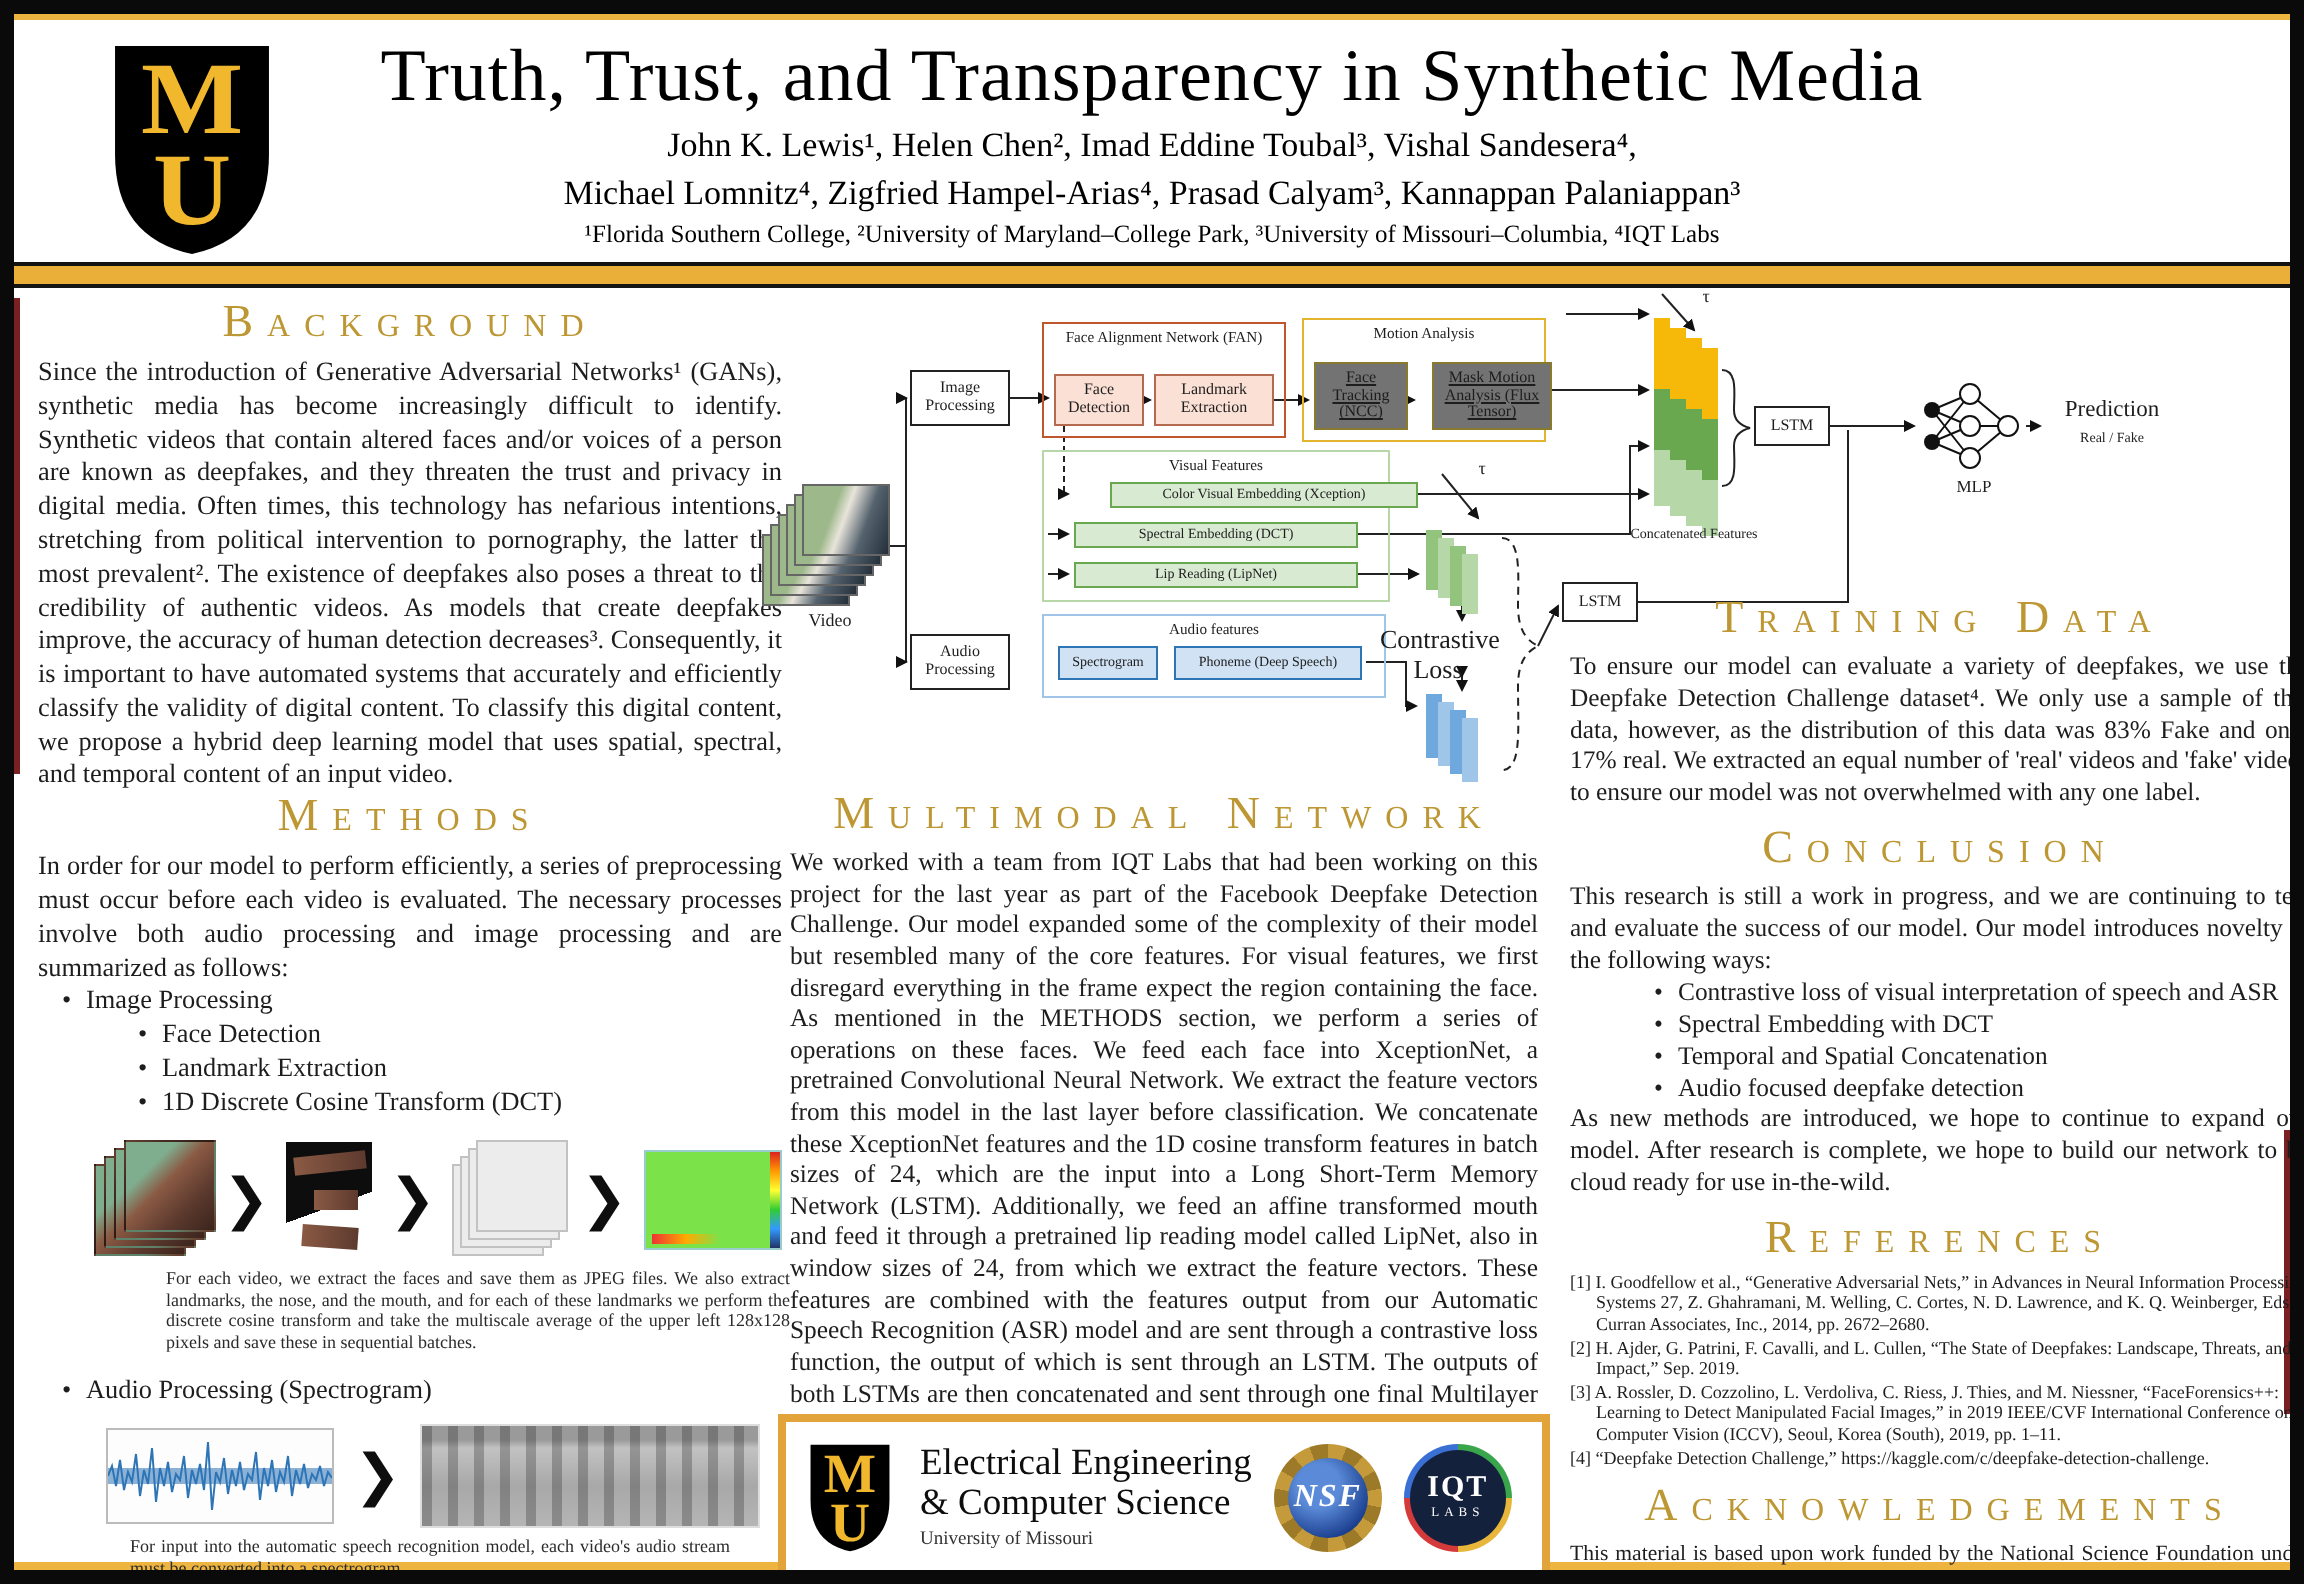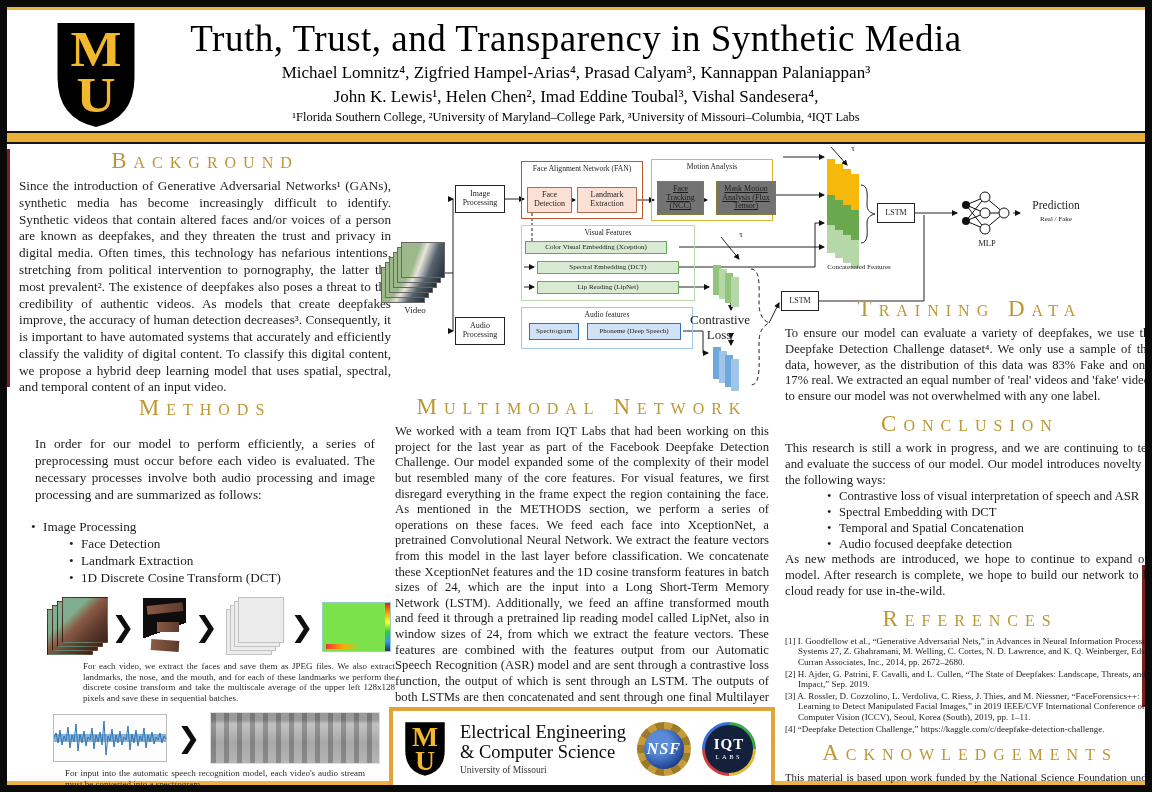--- a/index.html
+++ b/index.html
@@ -118,32 +118,32 @@
 
   <div class="header">
     <div class="mu-shield shield-big">
       <svg viewBox="0 0 90 100" width="118" height="104">
         <path d="M8 0 H82 V52 Q82 92 45 100 Q8 92 8 52 Z" fill="#000"></path>
         <text x="45" y="44" font-size="52" font-weight="bold" fill="#f1b82d" text-anchor="middle" font-family="Liberation Serif, serif" transform="scale(1,0.95)">M</text>
         <text x="45" y="90" font-size="52" font-weight="bold" fill="#f1b82d" text-anchor="middle" font-family="Liberation Serif, serif" transform="scale(1,0.95)">U</text>
       </svg>
     </div>
     <h1 class="title">Truth, Trust, and Transparency in Synthetic Media</h1>
+    <div class="authors">John K. Lewis¹, Helen Chen², Imad Eddine Toubal³, Vishal Sandesera⁴,</div>
     <div class="authors">Michael Lomnitz⁴, Zigfried Hampel-Arias⁴, Prasad Calyam³, Kannappan Palaniappan³</div>
-    <div class="authors">John K. Lewis¹, Helen Chen², Imad Eddine Toubal³, Vishal Sandesera⁴,</div>
     <div class="affils">¹Florida Southern College, ²University of Maryland–College Park, ³University of Missouri–Columbia, ⁴IQT Labs</div>
   </div>
   <div class="divider"></div>
 
   <section class="col-left">
     <h2 class="sec-h">Background</h2>
     <p class="body-txt" style="margin:0">Since the introduction of Generative Adversarial Networks¹ (GANs), synthetic media has become increasingly difficult to identify. Synthetic videos that contain altered faces and/or voices of a person are known as deepfakes, and they threaten the trust and privacy in digital media. Often times, this technology has nefarious intentions, stretching from political intervention to pornography, the latter the most prevalent². The existence of deepfakes also poses a threat to the credibility of authentic videos. As models that create deepfakes improve, the accuracy of human detection decreases³. Consequently, it is important to have automated systems that accurately and efficiently classify the validity of digital content. To classify this digital content, we propose a hybrid deep learning model that uses spatial, spectral, and temporal content of an input video.</p>
 
     <h2 class="sec-h" style="">Methods</h2>
-    <p class="body-txt" style="margin:16px">In order for our model to perform efficiently, a series of preprocessing must occur before each video is evaluated. The necessary processes involve both audio processing and image processing and are summarized as follows:</p>
+    <p class="body-txt" style="margin:0">In order for our model to perform efficiently, a series of preprocessing must occur before each video is evaluated. The necessary processes involve both audio processing and image processing and are summarized as follows:</p>
     <div class="bullet b1">Image Processing</div>
     <div class="bullet b2">Face Detection</div>
     <div class="bullet b2">Landmark Extraction</div>
     <div class="bullet b2">1D Discrete Cosine Transform (DCT)</div>
 
     <div class="pipeline">
       <div class="stackimg face-stack">
         <div class="ly" style="left:0;top:12px"></div>
           <div class="ly" style="left:5px;top:8px"></div>
         <div class="ly" style="left:10px;top:4px"></div>
@@ -163,20 +163,21 @@
           <div class="ly" style="left:12px;top:0"></div>
       </div>
       <span class="chev">❯</span>
       <div class="heat">
         <div class="rain"></div>
           <div class="smudge"></div>
       </div>
     </div>
     <p class="caption">For each video, we extract the faces and save them as JPEG files. We also extract landmarks, the nose, and the mouth, and for each of these landmarks we perform the discrete cosine transform and take the multiscale average of the upper left 128x128 pixels and save these in sequential batches.</p>
 
+    <div class="bullet b1" style="margin-top:10px">Audio Processing (Spectrogram)</div>
     <div class="audio-row">
       <div class="wavebox">
         <svg width="112" height="46" viewBox="0 0 112 46">
           <polyline fill="none" stroke="#2e75b6" stroke-width="1" points="0,23 2,18 4,28 6,15 8,30 10,21 12,26 14,12 16,33 18,20 20,27 22,9 24,36 26,19 28,28 30,16 32,31 34,22 36,25 38,13 40,34 42,20 44,27 46,17 48,30 50,6 52,40 54,21 56,26 58,14 60,32 62,20 64,28 66,16 68,30 70,22 72,25 74,11 76,35 78,19 80,28 82,15 84,31 86,21 88,26 90,13 92,33 94,20 96,27 98,17 100,29 102,22 104,25 106,18 108,28 110,21 112,24"></polyline>
           <rect x="0" y="19" width="112" height="8" fill="#2e75b6" opacity="0.55"></rect>
         </svg>
       </div>
       <span class="chev">❯</span>
       <div class="spec"></div>
     </div>
@@ -240,21 +241,21 @@
 
     <div class="grp motion" style="left:272px;top:14px;width:122px;height:62px">
       <div class="gtitle">Motion Analysis</div>
     </div>
     <div class="dbox yellow" style="left:278px;top:36px;width:47px;height:34px">Face Tracking (NCC)</div>
     <div class="dbox yellow" style="left:337px;top:36px;width:60px;height:34px">Mask Motion Analysis (Flux Tensor)</div>
 
     <div class="grp visual" style="left:142px;top:80px;width:174px;height:76px">
       <div class="gtitle">Visual Features</div>
     </div>
-    <div class="dbox greenbar" style="left:146px;top:96px;width:142px;height:13px">Color Visual Embedding (Xception)</div>
+    <div class="dbox greenbar" style="left:176px;top:96px;width:154px;height:13px">Color Visual Embedding (Xception)</div>
     <div class="dbox greenbar" style="left:158px;top:116px;width:142px;height:13px">Spectral Embedding (DCT)</div>
     <div class="dbox greenbar" style="left:158px;top:136px;width:142px;height:13px">Lip Reading (LipNet)</div>
 
     <div class="grp audiogrp" style="left:142px;top:162px;width:172px;height:42px">
       <div class="gtitle">Audio features</div>
     </div>
     <div class="dbox bluebar" style="left:150px;top:178px;width:50px;height:17px">Spectrogram</div>
     <div class="dbox bluebar" style="left:208px;top:178px;width:94px;height:17px">Phoneme (Deep Speech)</div>
 
     <div class="stack" style="left:334px;top:120px">
@@ -270,21 +271,21 @@
       <i style="left:12px;top:8px;width:8px;height:32px;background:#6fa8dc"></i>
       <i style="left:18px;top:12px;width:8px;height:32px;background:#9fc5e8"></i>
     </div>
 
     <div class="stack" style="left:448px;top:14px">
       <i style="left:0;top:0;width:8px;height:94px;background:linear-gradient(180deg,#f6b90a 0 38%,#6aa84f 38% 70%,#b6d7a8 70% 100%)"></i>
       <i style="left:8px;top:5px;width:8px;height:94px;background:linear-gradient(180deg,#f6b90a 0 38%,#6aa84f 38% 70%,#b6d7a8 70% 100%)"></i>
       <i style="left:16px;top:10px;width:8px;height:94px;background:linear-gradient(180deg,#f6b90a 0 38%,#6aa84f 38% 70%,#b6d7a8 70% 100%)"></i>
       <i style="left:24px;top:15px;width:8px;height:94px;background:linear-gradient(180deg,#f6b90a 0 38%,#6aa84f 38% 70%,#b6d7a8 70% 100%)"></i>
     </div>
-    <div class="dlabel" style="left:448px;top:118px;width:64px;font-size:7px">Concatenated Features</div>
+    <div class="dlabel" style="left:436px;top:118px;width:64px;font-size:7px">Concatenated Features</div>
 
     <div class="dbox" style="left:498px;top:58px;width:38px;height:20px">LSTM</div>
     <div class="dbox" style="left:402px;top:146px;width:38px;height:20px">LSTM</div>
 
     <div style="position:absolute;left:582px;top:44px">
       <svg width="52" height="48" viewBox="0 0 52 48">
         <g stroke="#111" stroke-width="1">
           <line x1="5" y1="16" x2="24" y2="8"></line>
             <line x1="5" y1="16" x2="24" y2="24"></line>
             <line x1="5" y1="16" x2="24" y2="40"></line>

